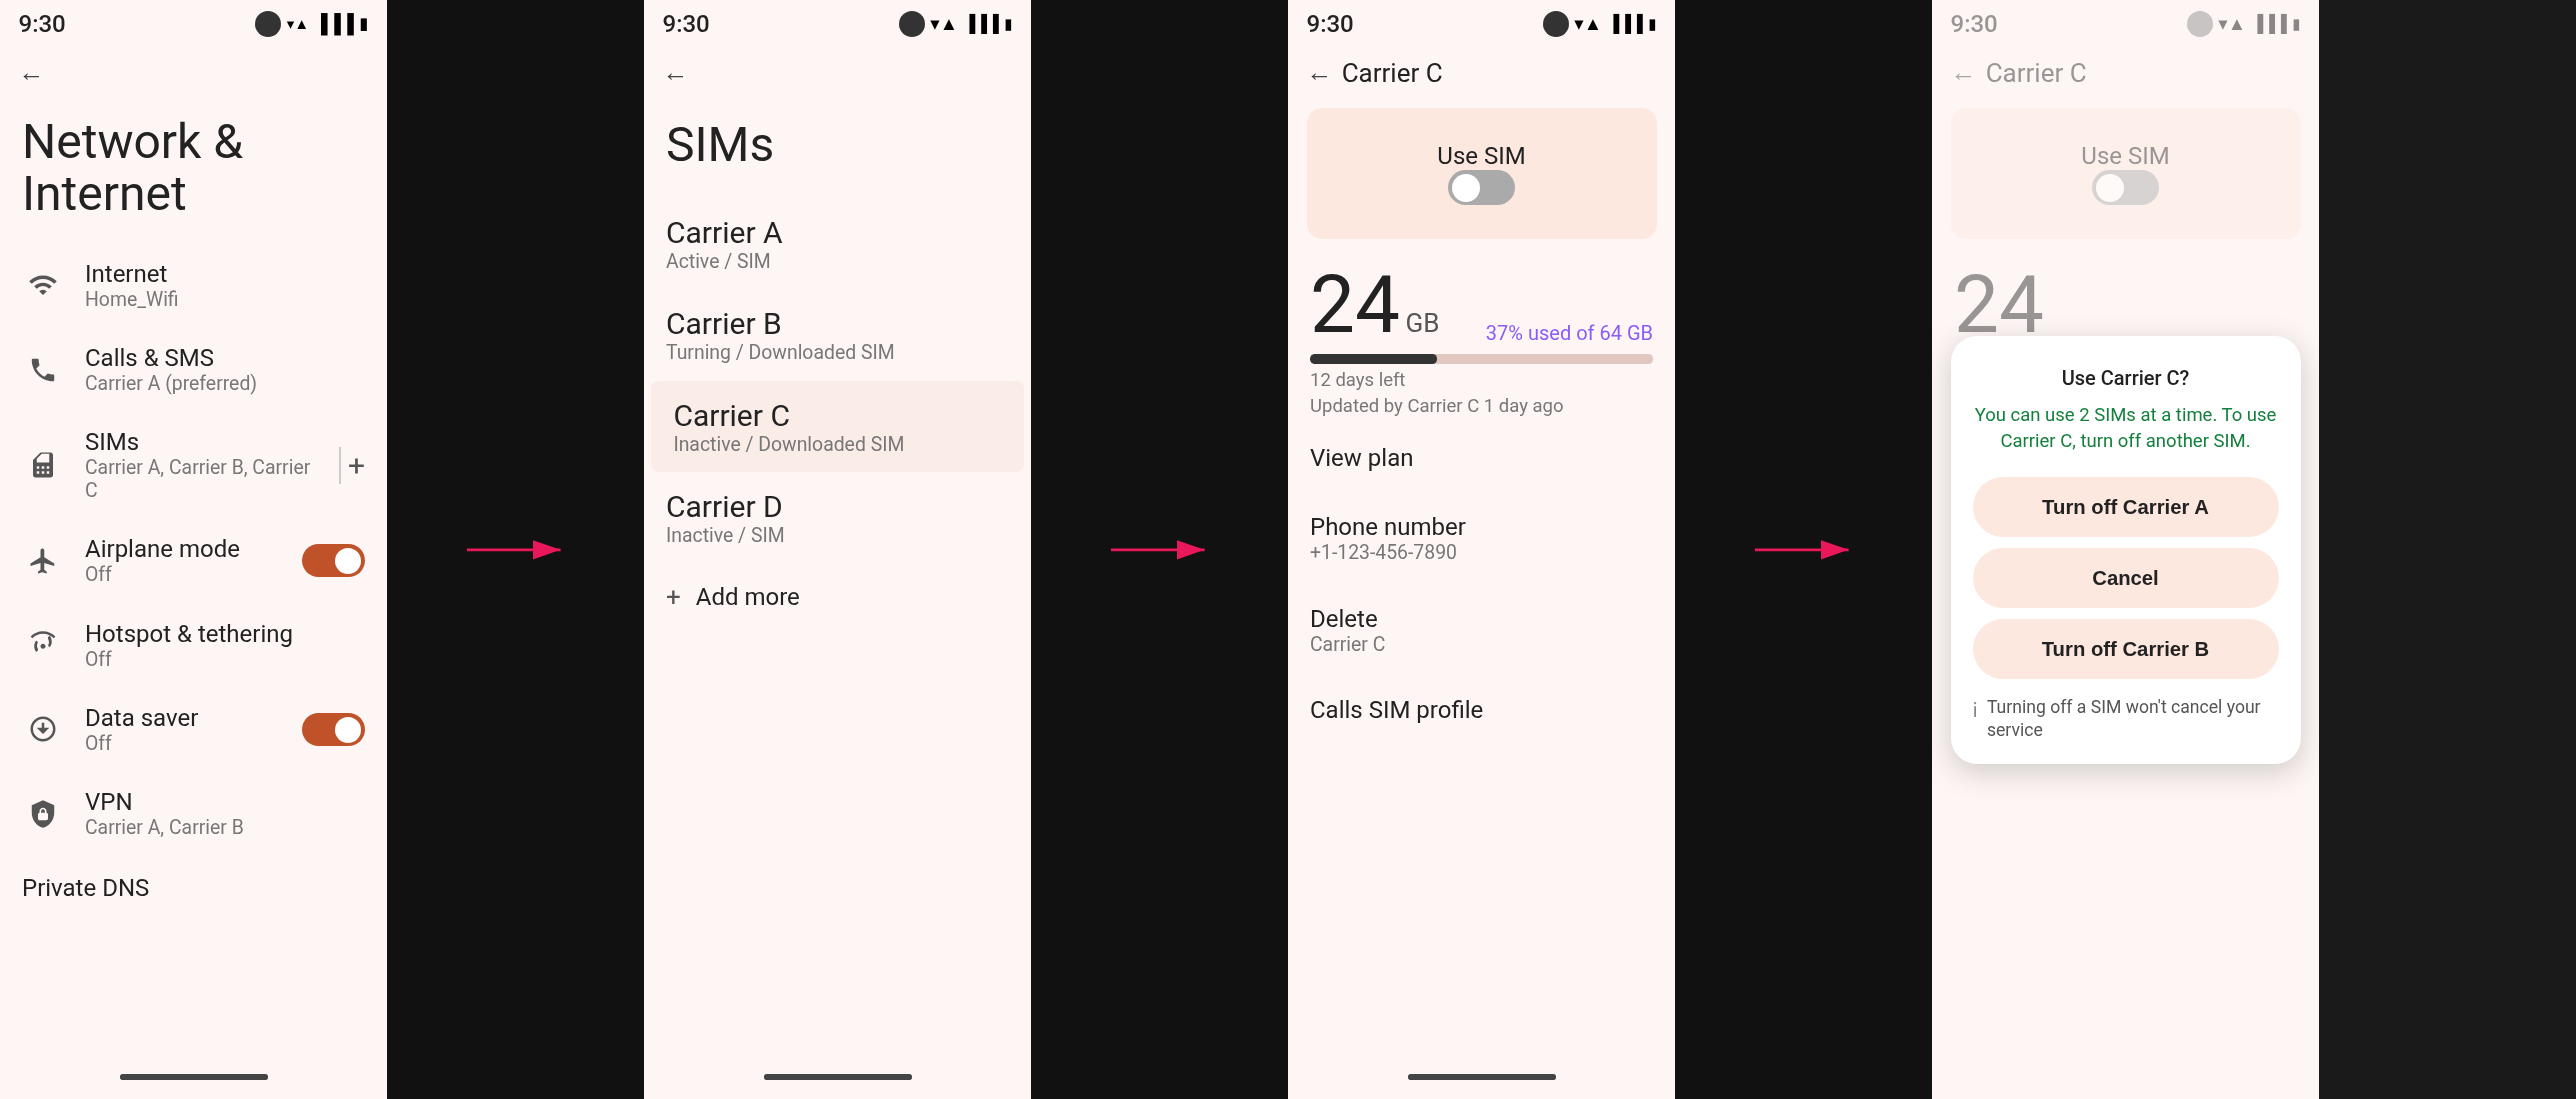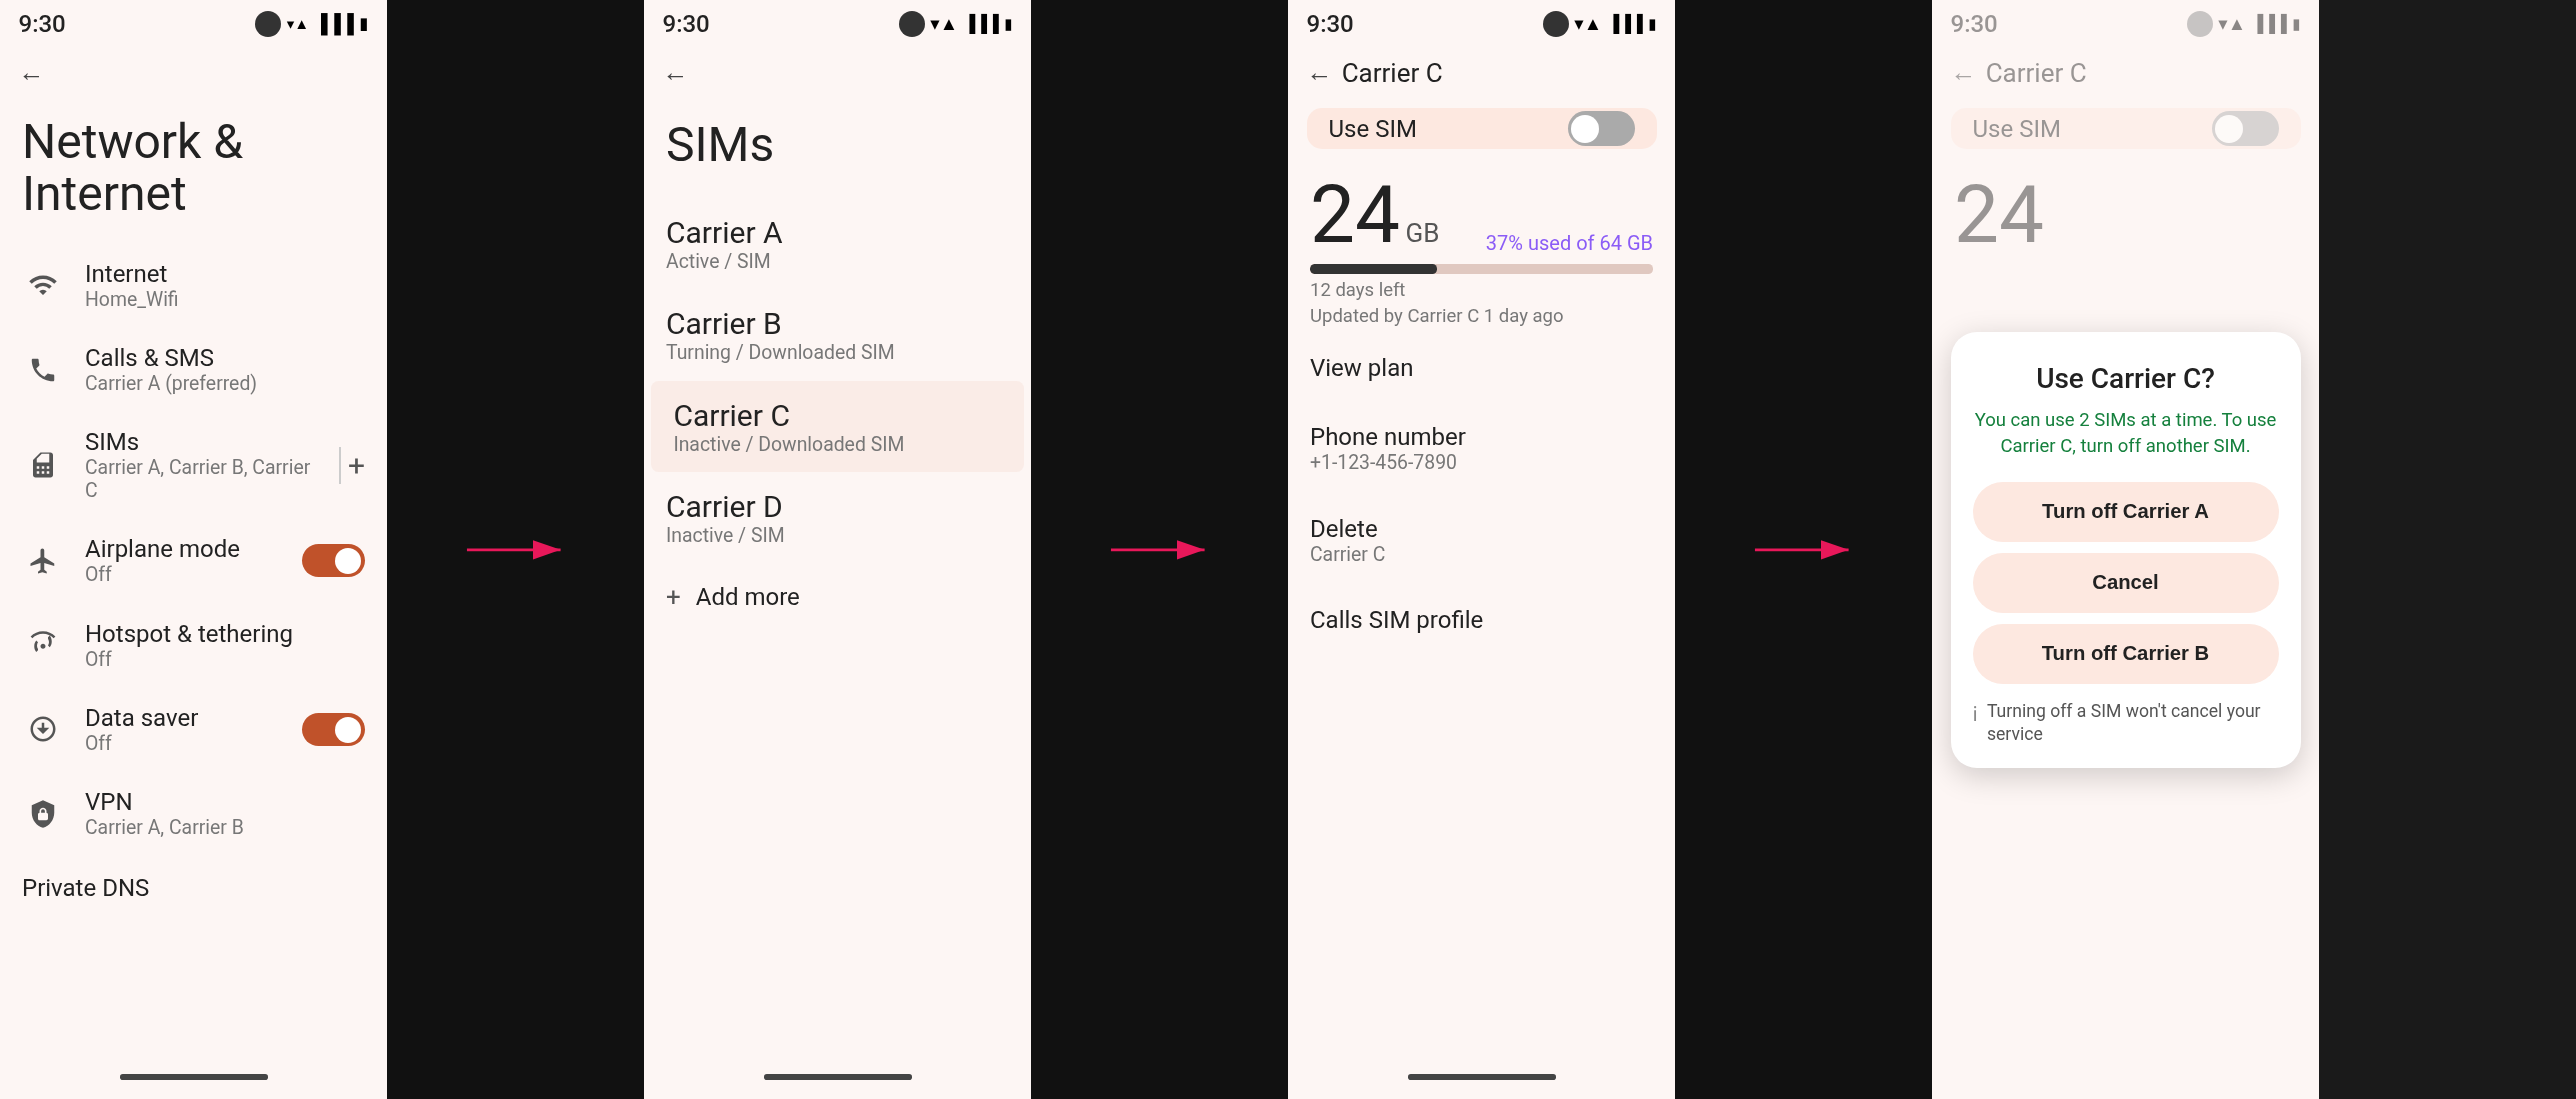--- a/index.html
+++ b/index.html
@@ -204,21 +204,22 @@
     }
 
     
     .use-sim-banner {
       background: #fde8e0;
       margin: 11px 18.5px;
       border-radius: 15px;
       display: flex;
       align-items: center;
       justify-content: space-between;
-      padding: 3px 22px;
+      padding: 34px 22px;
+      flex-direction: column;
     }
     .use-sim-label {
       font-size: 24px;
       color: #222;
     }
     .toggle-sim {
       width: 67px;
       height: 35px;
       border-radius: 17.6px;
       background: #aaa;
@@ -297,21 +298,21 @@
     }
     .dialog-box {
       background: #fff;
       border-radius: 26px;
       padding: 30px 22px 22px 22px;
       width: 100%;
       max-width: 351px;
       box-shadow: 0 7.4px 30px rgba(0,0,0,0.18);
     }
     .dialog-title {
-      font-size: 28px;
+      font-size: 20px;
       font-weight: 500;
       color: #222;
       text-align: center;
       margin-bottom: 13px;
     }
     .dialog-desc {
       font-size: 18.5px;
       color: #15803d;
       text-align: center;
       margin-bottom: 22px;

